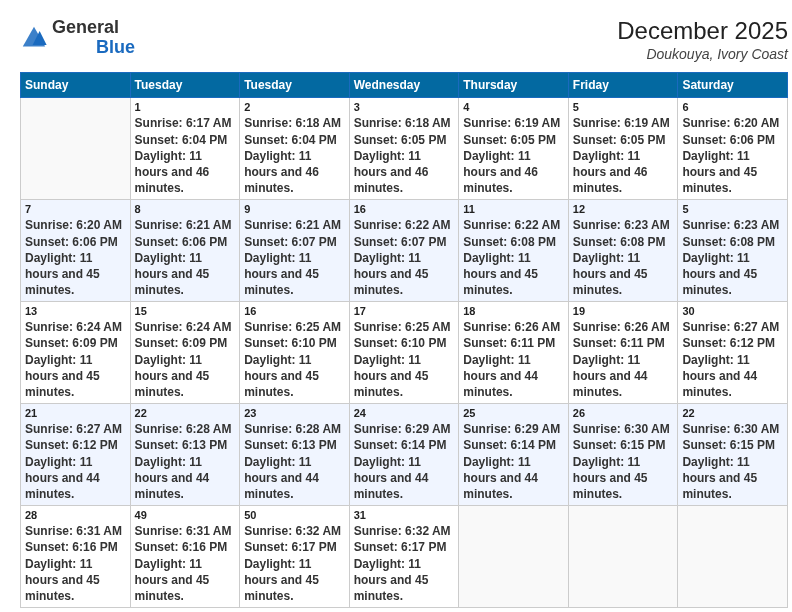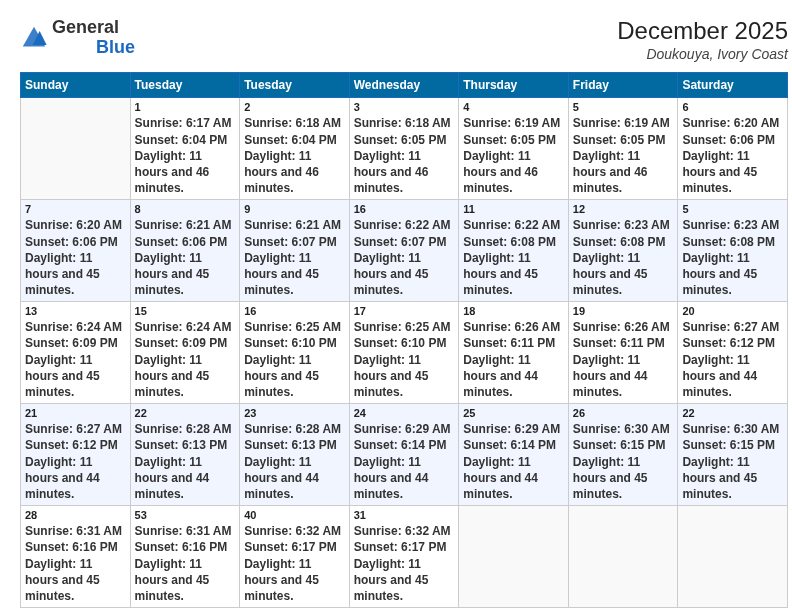--- a/index.html
+++ b/index.html
@@ -242,21 +242,21 @@
 Sunset: 6:11 PM
 Daylight: 11 hours and 44 minutes.</div>
           </td>
           <td>
             <div class="day-num">19</div>
             <div class="cell-info" style="white-space: pre-wrap;">Sunrise: 6:26 AM
 Sunset: 6:11 PM
 Daylight: 11 hours and 44 minutes.</div>
           </td>
           <td>
-            <div class="day-num">20</div>
+            <div class="day-num">30</div>
             <div class="cell-info" style="white-space: pre-wrap;">Sunrise: 6:27 AM
 Sunset: 6:12 PM
 Daylight: 11 hours and 44 minutes.</div>
           </td>
         </tr>
         <tr class="alt-row">
           <td>
             <div class="day-num">21</div>
             <div class="cell-info" style="white-space: pre-wrap;">Sunrise: 6:27 AM
 Sunset: 6:12 PM
@@ -300,27 +300,27 @@
           </td>
         </tr>
         <tr>
           <td>
             <div class="day-num">28</div>
             <div class="cell-info" style="white-space: pre-wrap;">Sunrise: 6:31 AM
 Sunset: 6:16 PM
 Daylight: 11 hours and 45 minutes.</div>
           </td>
           <td>
-            <div class="day-num">53</div>
+            <div class="day-num">49</div>
             <div class="cell-info" style="white-space: pre-wrap;">Sunrise: 6:31 AM
 Sunset: 6:16 PM
 Daylight: 11 hours and 45 minutes.</div>
           </td>
           <td>
-            <div class="day-num">40</div>
+            <div class="day-num">50</div>
             <div class="cell-info" style="white-space: pre-wrap;">Sunrise: 6:32 AM
 Sunset: 6:17 PM
 Daylight: 11 hours and 45 minutes.</div>
           </td>
           <td>
             <div class="day-num">31</div>
             <div class="cell-info" style="white-space: pre-wrap;">Sunrise: 6:32 AM
 Sunset: 6:17 PM
 Daylight: 11 hours and 45 minutes.</div>
           </td>

